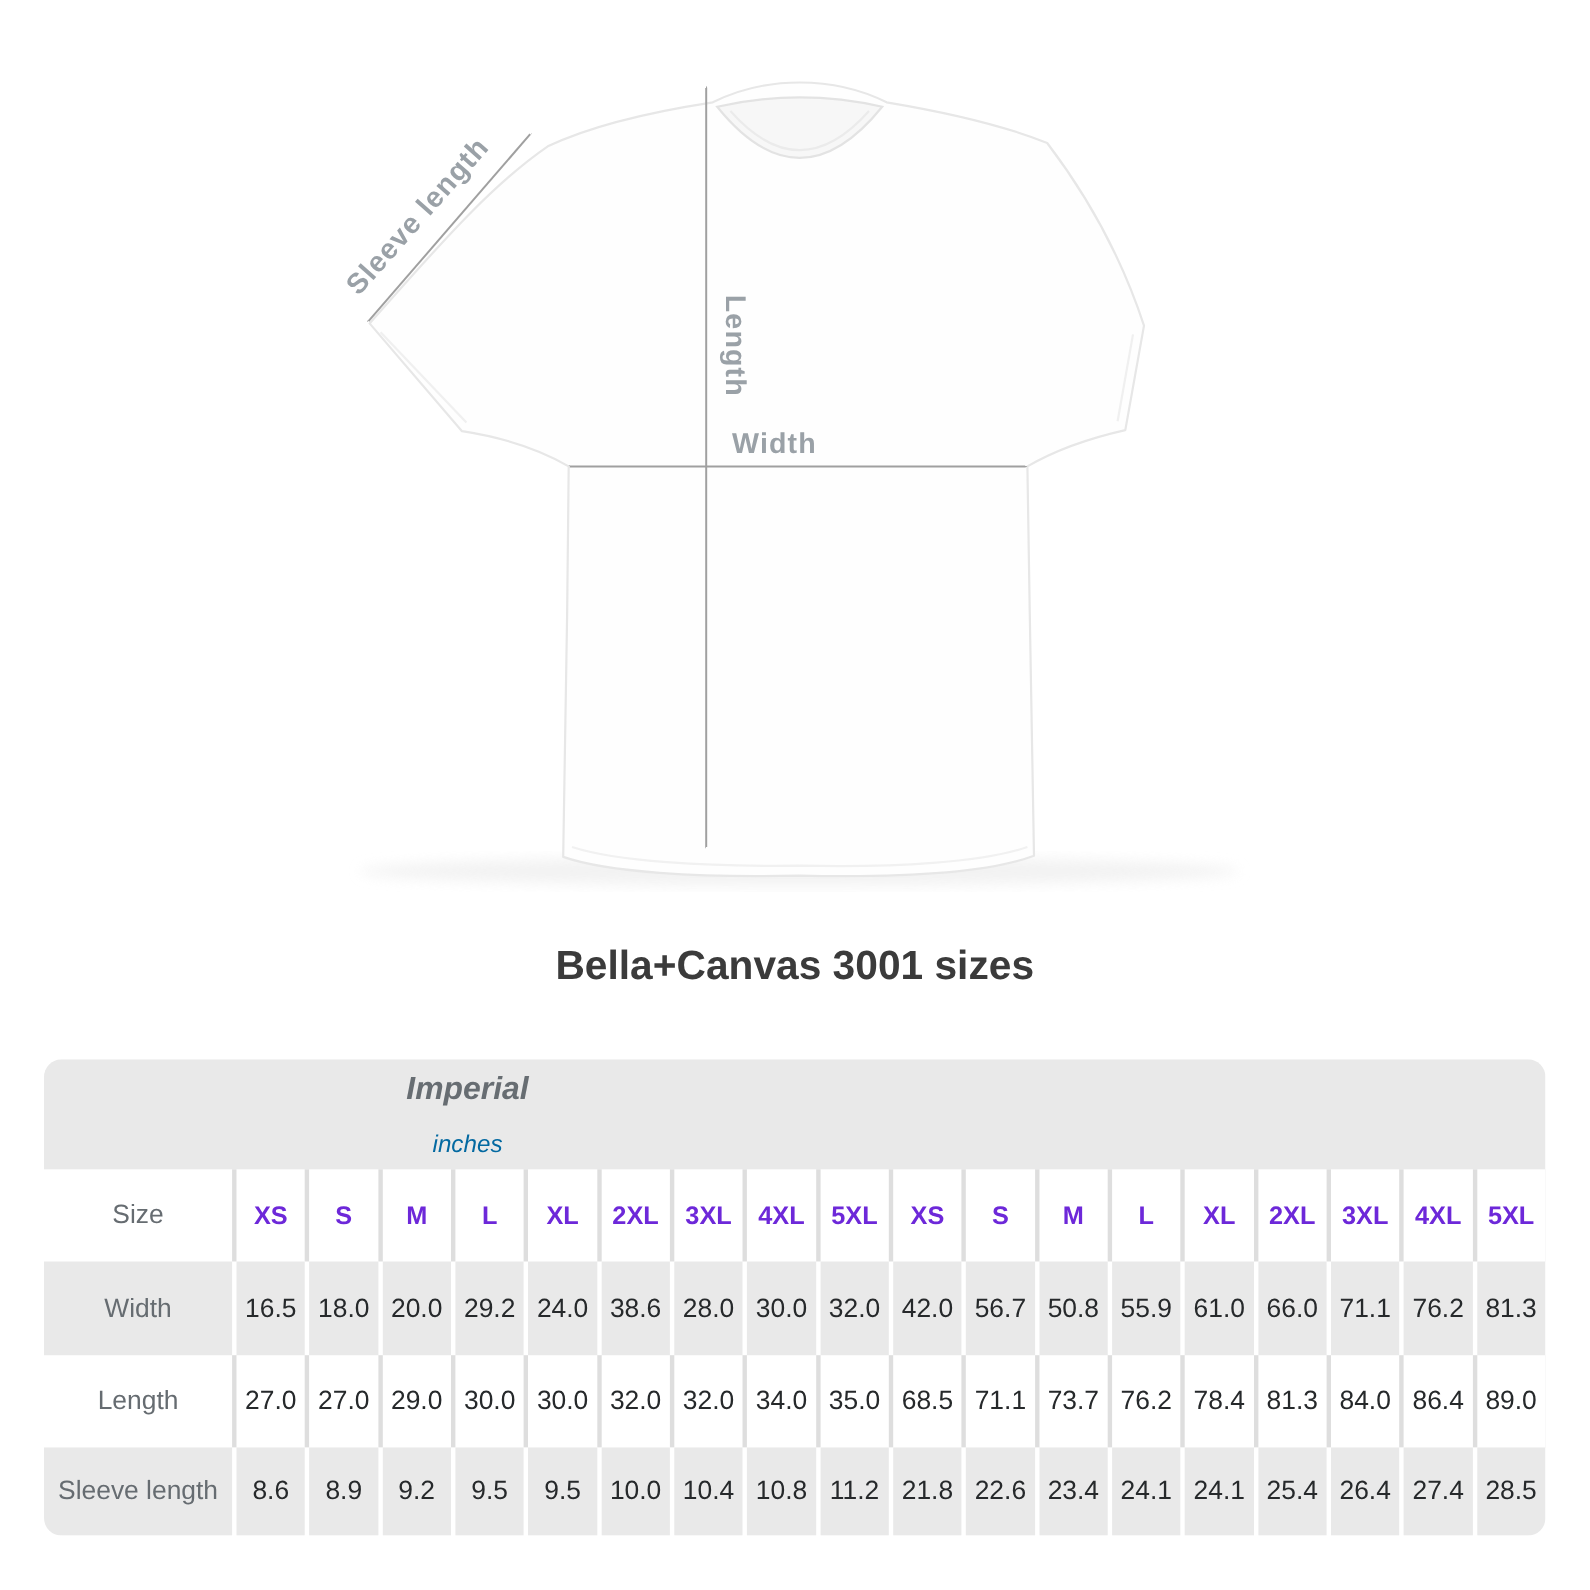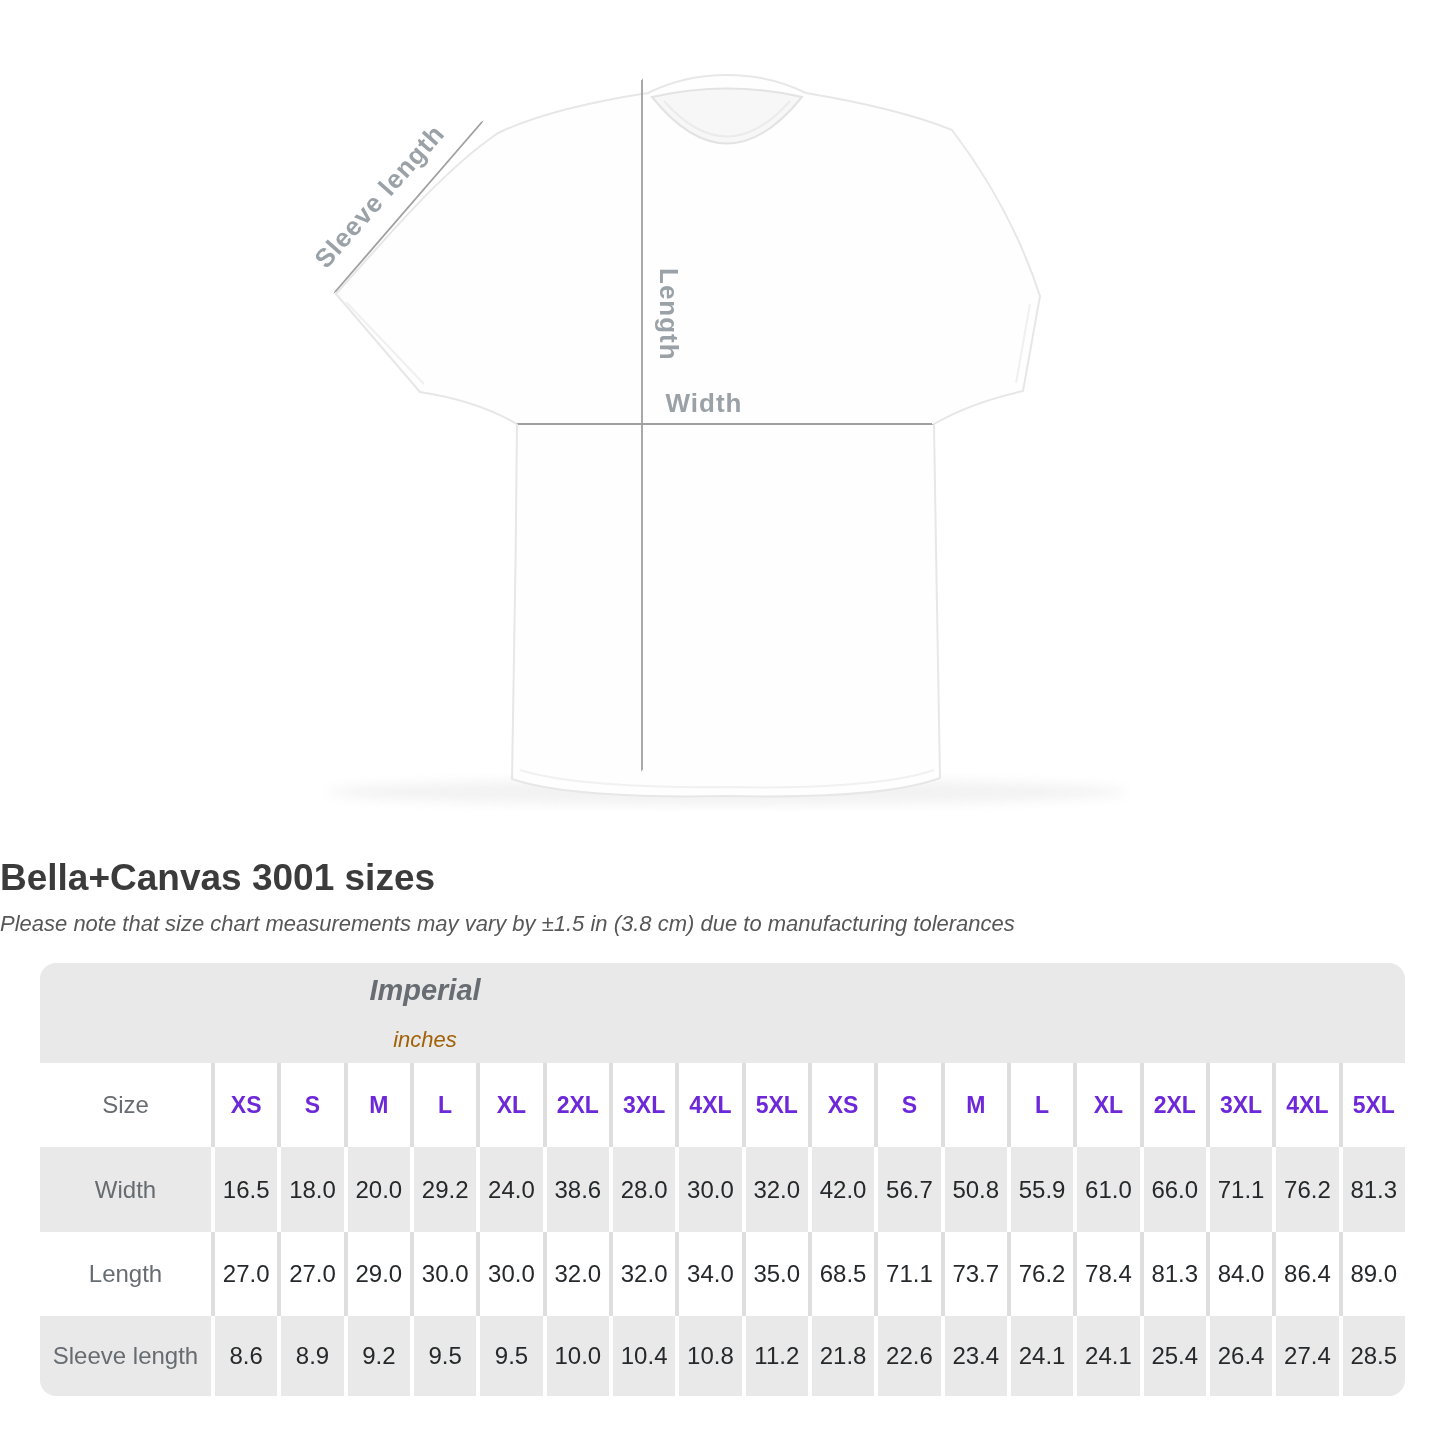--- a/index.html
+++ b/index.html
@@ -4,34 +4,34 @@
 <style>
   html,body{margin:0;padding:0;background:#ffffff;}
   #page{
     position:relative;width:1445px;height:1445px;background:#ffffff;overflow:hidden;
     font-family:"Liberation Sans",sans-serif;
   }
   
   #diagram{position:absolute;left:0;top:0;width:1445px;height:850px;}
   .measure-label{font-weight:bold;font-size:26px;fill:#9aa1a7;letter-spacing:1px;}
   
-  #heading{position:absolute;left:0;top:856px;width:1445px;text-align:left;}
+  #heading{position:absolute;left:0;top:856px;width:1445px;text-align:center;}
   #page-title{margin:0;font-size:37px;line-height:44px;font-weight:bold;color:#3b3b3b;}
   #page-subtitle{margin:10px 0 0 0;font-size:22px;line-height:27px;font-style:italic;color:#575757;}
   
   #size-table{
     position:absolute;left:40px;top:963px;width:1365px;
     border-radius:16px;overflow:hidden;
   }
   .thead{display:flex;background:#e9e9e9;height:100px;}
   .thead-sec{display:flex;flex-direction:column;align-items:center;justify-content:center;gap:20px;text-align:center;}
   .thead-sec.imperial{width:770px;}
   .thead-sec.metric{flex:1;}
   .unit-system{font-size:29px;font-weight:bold;font-style:italic;color:#676d72;}
-  .unit-name{font-size:22px;font-style:italic;color:#a16207;}
+  .unit-name{font-size:22px;font-style:italic;color:#0369a1;}
   .trow{display:flex;gap:4px;}
   .trow .cell{display:flex;align-items:center;justify-content:center;}
   .trow .label-cell{width:171px;flex:0 0 171px;font-weight:normal;font-size:24px;color:#666c71;}
   .trow .data-cell{flex:1 1 0;font-size:24px;color:#26292b;}
   .row-light{background:#dedede;}          
   .row-light .cell{background:#ffffff;}
   .row-shade{background:#ffffff;}          
   .row-shade .cell{background:#e9e9e9;}
   .row-size{height:84px;}
   .row-size .data-cell{font-weight:bold;font-size:23px;color:#6d28d9;}
@@ -86,21 +86,20 @@
     <line x1="518" y1="424" x2="932" y2="424" stroke="#a0a0a0" stroke-width="1.8" marker-start="url(#ah)" marker-end="url(#ah)"></line>
     <line x1="335" y1="292" x2="482" y2="122" stroke="#a0a0a0" stroke-width="1.8" marker-start="url(#ah)" marker-end="url(#ah)"></line>
 
     <text class="measure-label" text-anchor="middle" transform="translate(386,202) rotate(-48.5)">Sleeve length</text>
     <text class="measure-label" text-anchor="start" transform="translate(660,268) rotate(90)">Length</text>
     <text class="measure-label" text-anchor="middle" x="704" y="412">Width</text>
   </svg>
 
   <div id="heading">
     <h1 id="page-title">Bella+Canvas 3001 sizes</h1>
-    <p id="page-subtitle">Please note that size chart measurements may vary by ±1.5 in (3.8 cm) due to manufacturing tolerances</p>
   </div>
 
   <div id="size-table">
 
     <div class="thead">
       <div class="thead-sec imperial">
         <div class="unit-system">Imperial</div>
         <div class="unit-name">inches</div>
       </div>
     </div>

